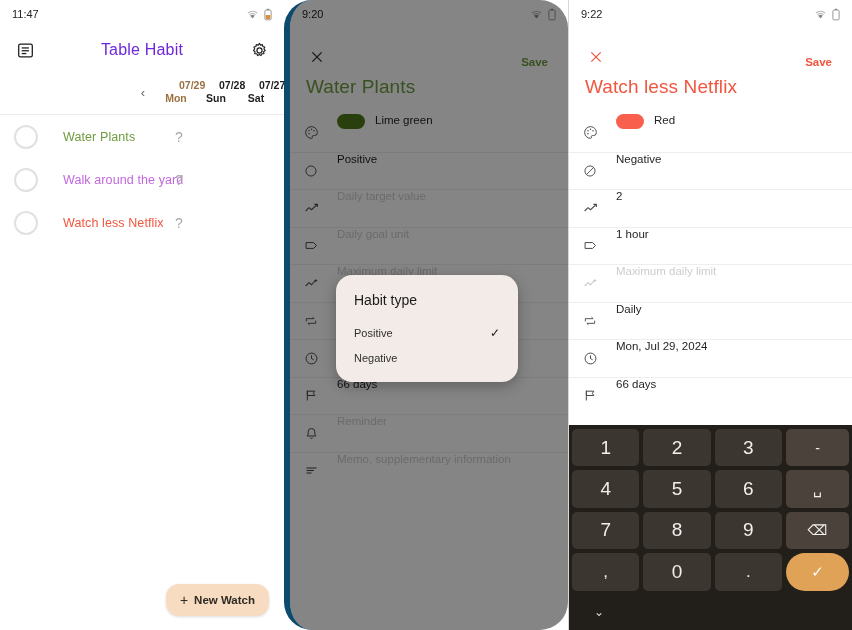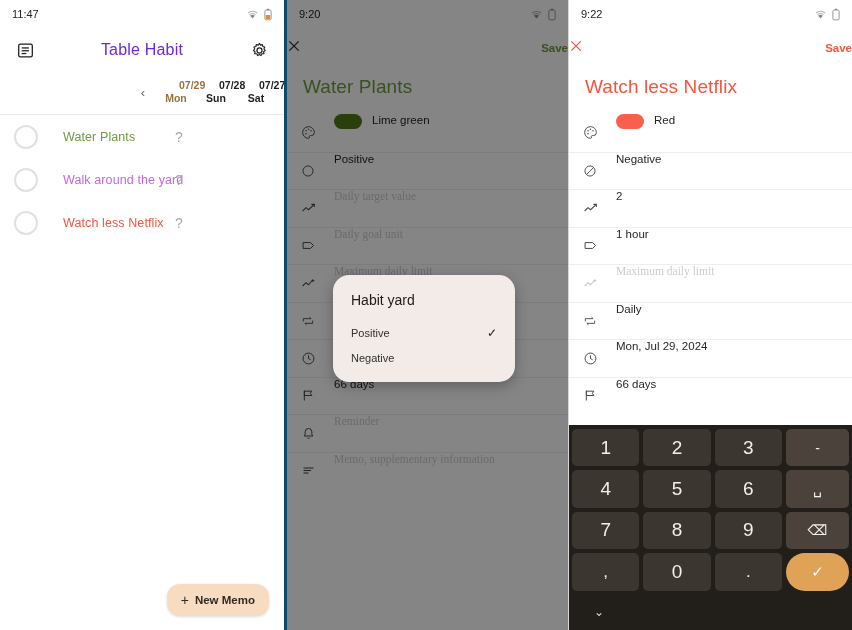--- a/index.html
+++ b/index.html
@@ -4,21 +4,21 @@
 <style>
   * { box-sizing: border-box; margin: 0; padding: 0; }
   html, body {
     width: 852px; height: 630px;
     font-family: "Liberation Sans", sans-serif;
     background: #ffffff;
     overflow: hidden;
   }
   .screens { display: flex; width: 852px; height: 630px; }
   .panel { width: 284px; height: 630px; position: relative; overflow: hidden; background: #fff; }
-  .panel.p2 { border-left: 3px solid #0c4a6e; }
+  .panel.p2 { border-left: 6px solid #0c4a6e; border-radius: 28px; }
   .panel.p3 { border-left: 1px solid #d8d8d8; }
 
   
   .statusbar {
     height: 28px; display: flex; align-items: center;
     justify-content: space-between; padding: 0 12px;
     font-size: 11px; color: #222; font-weight: 400;
   }
   .status-right { display: flex; align-items: center; gap: 5px; }
   .wifi-ico { width: 13px; height: 11px; display: block; }
@@ -66,37 +66,37 @@
     background: #f8dcc1; color: #2f2a24;
     border-radius: 13px; height: 32px;
     display: flex; align-items: center; gap: 6px;
     padding: 0 14px; font-size: 11.5px; font-weight: 700;
     box-shadow: 0 1px 3px rgba(0,0,0,.14);
   }
   .fab .plus { font-size: 14px; font-weight: 400; line-height: 1; }
 
   
   .editbar {
-    height: 40px; display: flex; align-items: center;
-    justify-content: space-between; padding: 0 0;
+    height: 40px; display: flex; align-items: flex-end;
+    justify-content: space-between; padding: 0 20px;
   }
   .editbar .save { font-size: 11.5px; font-weight: 700; }
   .habit-title {
     padding: 8px 16px 16px 16px;
     font-size: 19px; font-weight: 400; letter-spacing: .1px;
   }
 
   .form-row {
     height: 37.5px; display: flex; 
     padding: 0 14px; border-top: 1px solid #efeded;
     font-size: 11.5px; color: #262626;
   }
   .form-row .ricon { width: 19px; flex: none; display: flex; align-items: center; }
   .form-row .rtext { margin-left: 14px; }
-  .form-row .rtext.ph { color: #cfcccc; font-family: Liberation Serif, serif; }
+  .form-row .rtext.ph { color: #cfcccc; }
   .swatch {
     width: 28px; height: 15px; border-radius: 8px;
     margin-left: 14px; flex: none;
   }
   .swatch + .rtext { margin-left: 10px; }
 
   
   .scrim {
     position: absolute; inset: 0;
     background: rgba(0,0,0,.48);
@@ -205,21 +205,21 @@
       <div class="habit-q">?</div>
     </div>
     <div class="habit-row">
       <div class="habit-check"></div>
       <div class="habit-name" style="color:#f1563f">Watch less Netflix</div>
       <div class="habit-q">?</div>
     </div>
 
     <div class="fab">
       <span class="plus">+</span>
-      <span>New Memo</span>
+      <span>New Watch</span>
     </div>
   </div>
 
   <div class="panel p2">
 
     <div class="statusbar">
       <span>9:20</span>
       <span class="status-right">
         <svg class="wifi-ico" viewBox="0 0 16 12">
           <path d="M8 11 L5 7.5 Q8 5.4 11 7.5 Z" fill="#8b8b8b"></path>
@@ -346,21 +346,21 @@
           <line x1="3" y1="9" x2="12" y2="9" stroke="#4a4a4a" stroke-width="1.3"></line>
           <line x1="3" y1="12" x2="9" y2="12" stroke="#4a4a4a" stroke-width="1.3"></line>
         </svg>
       </span>
       <span class="rtext ph">Memo, supplementary information</span>
     </div>
 
     <div class="scrim"></div>
 
     <div class="dialog">
-      <div class="dialog-title">Habit yard</div>
+      <div class="dialog-title">Habit type</div>
       <div class="dialog-opt">
         <span>Positive</span>
         <span class="ck">✓</span>
       </div>
       <div class="dialog-opt">
         <span>Negative</span>
       </div>
     </div>
   </div>
 

